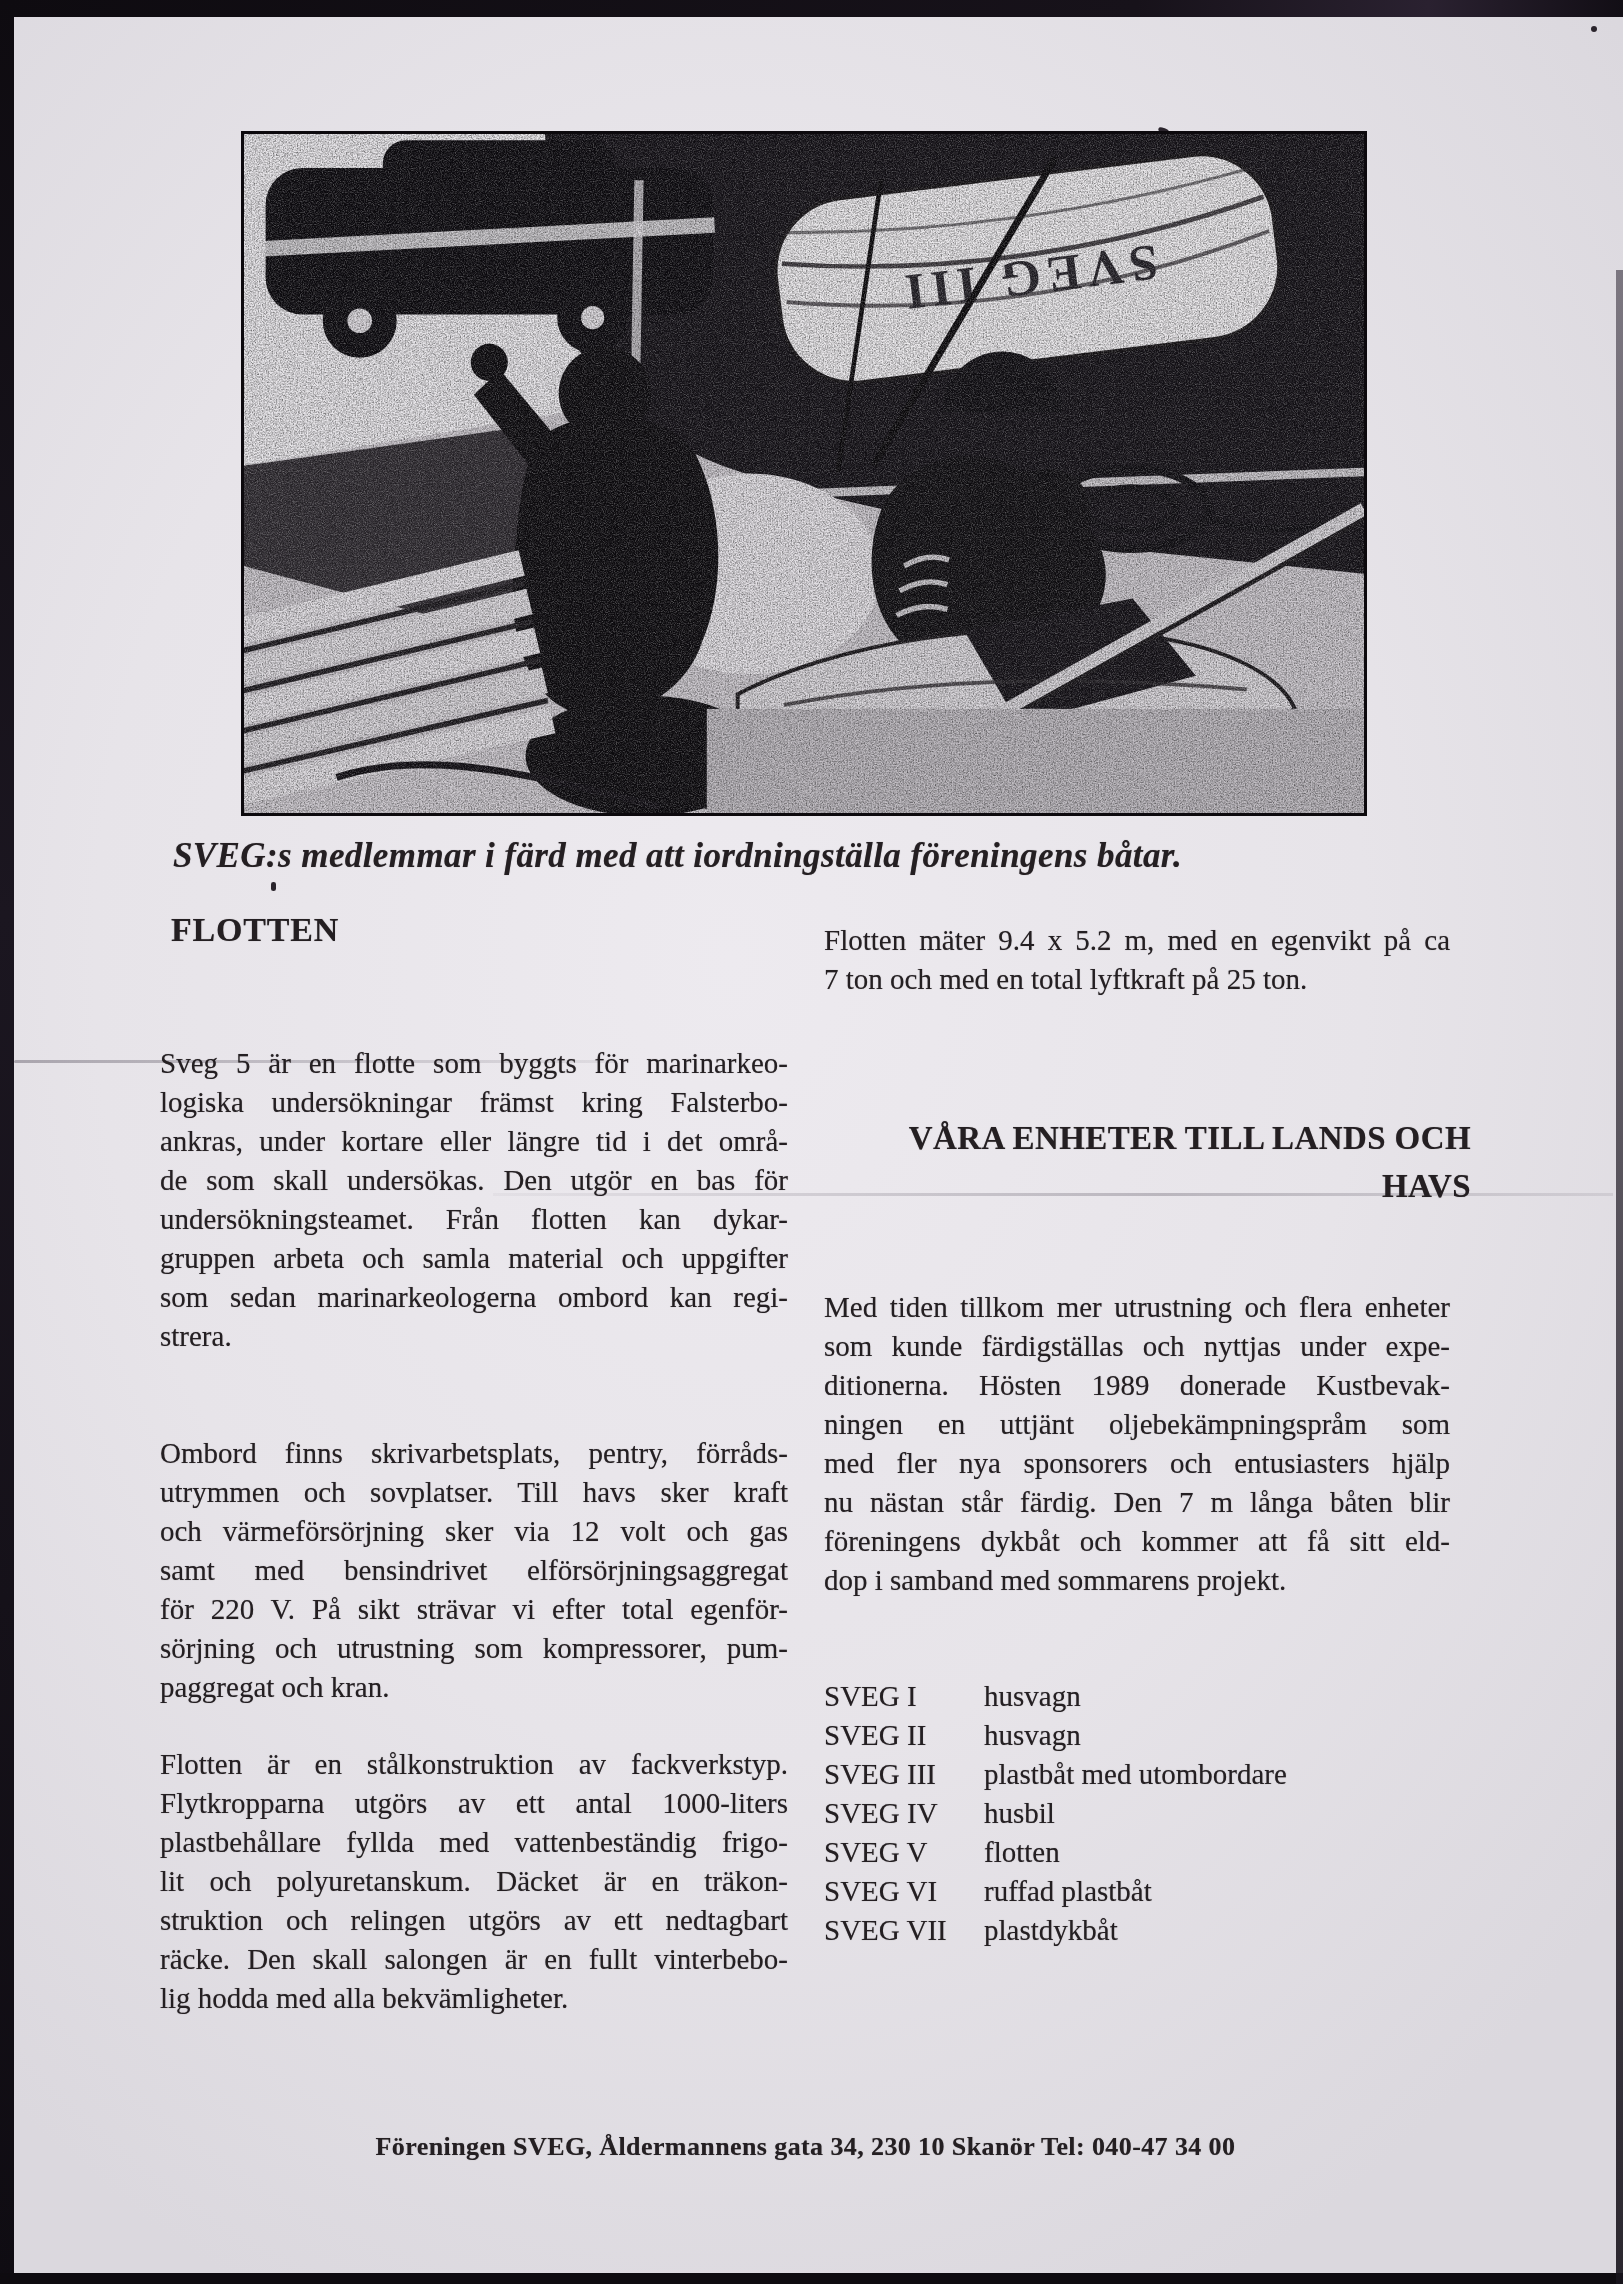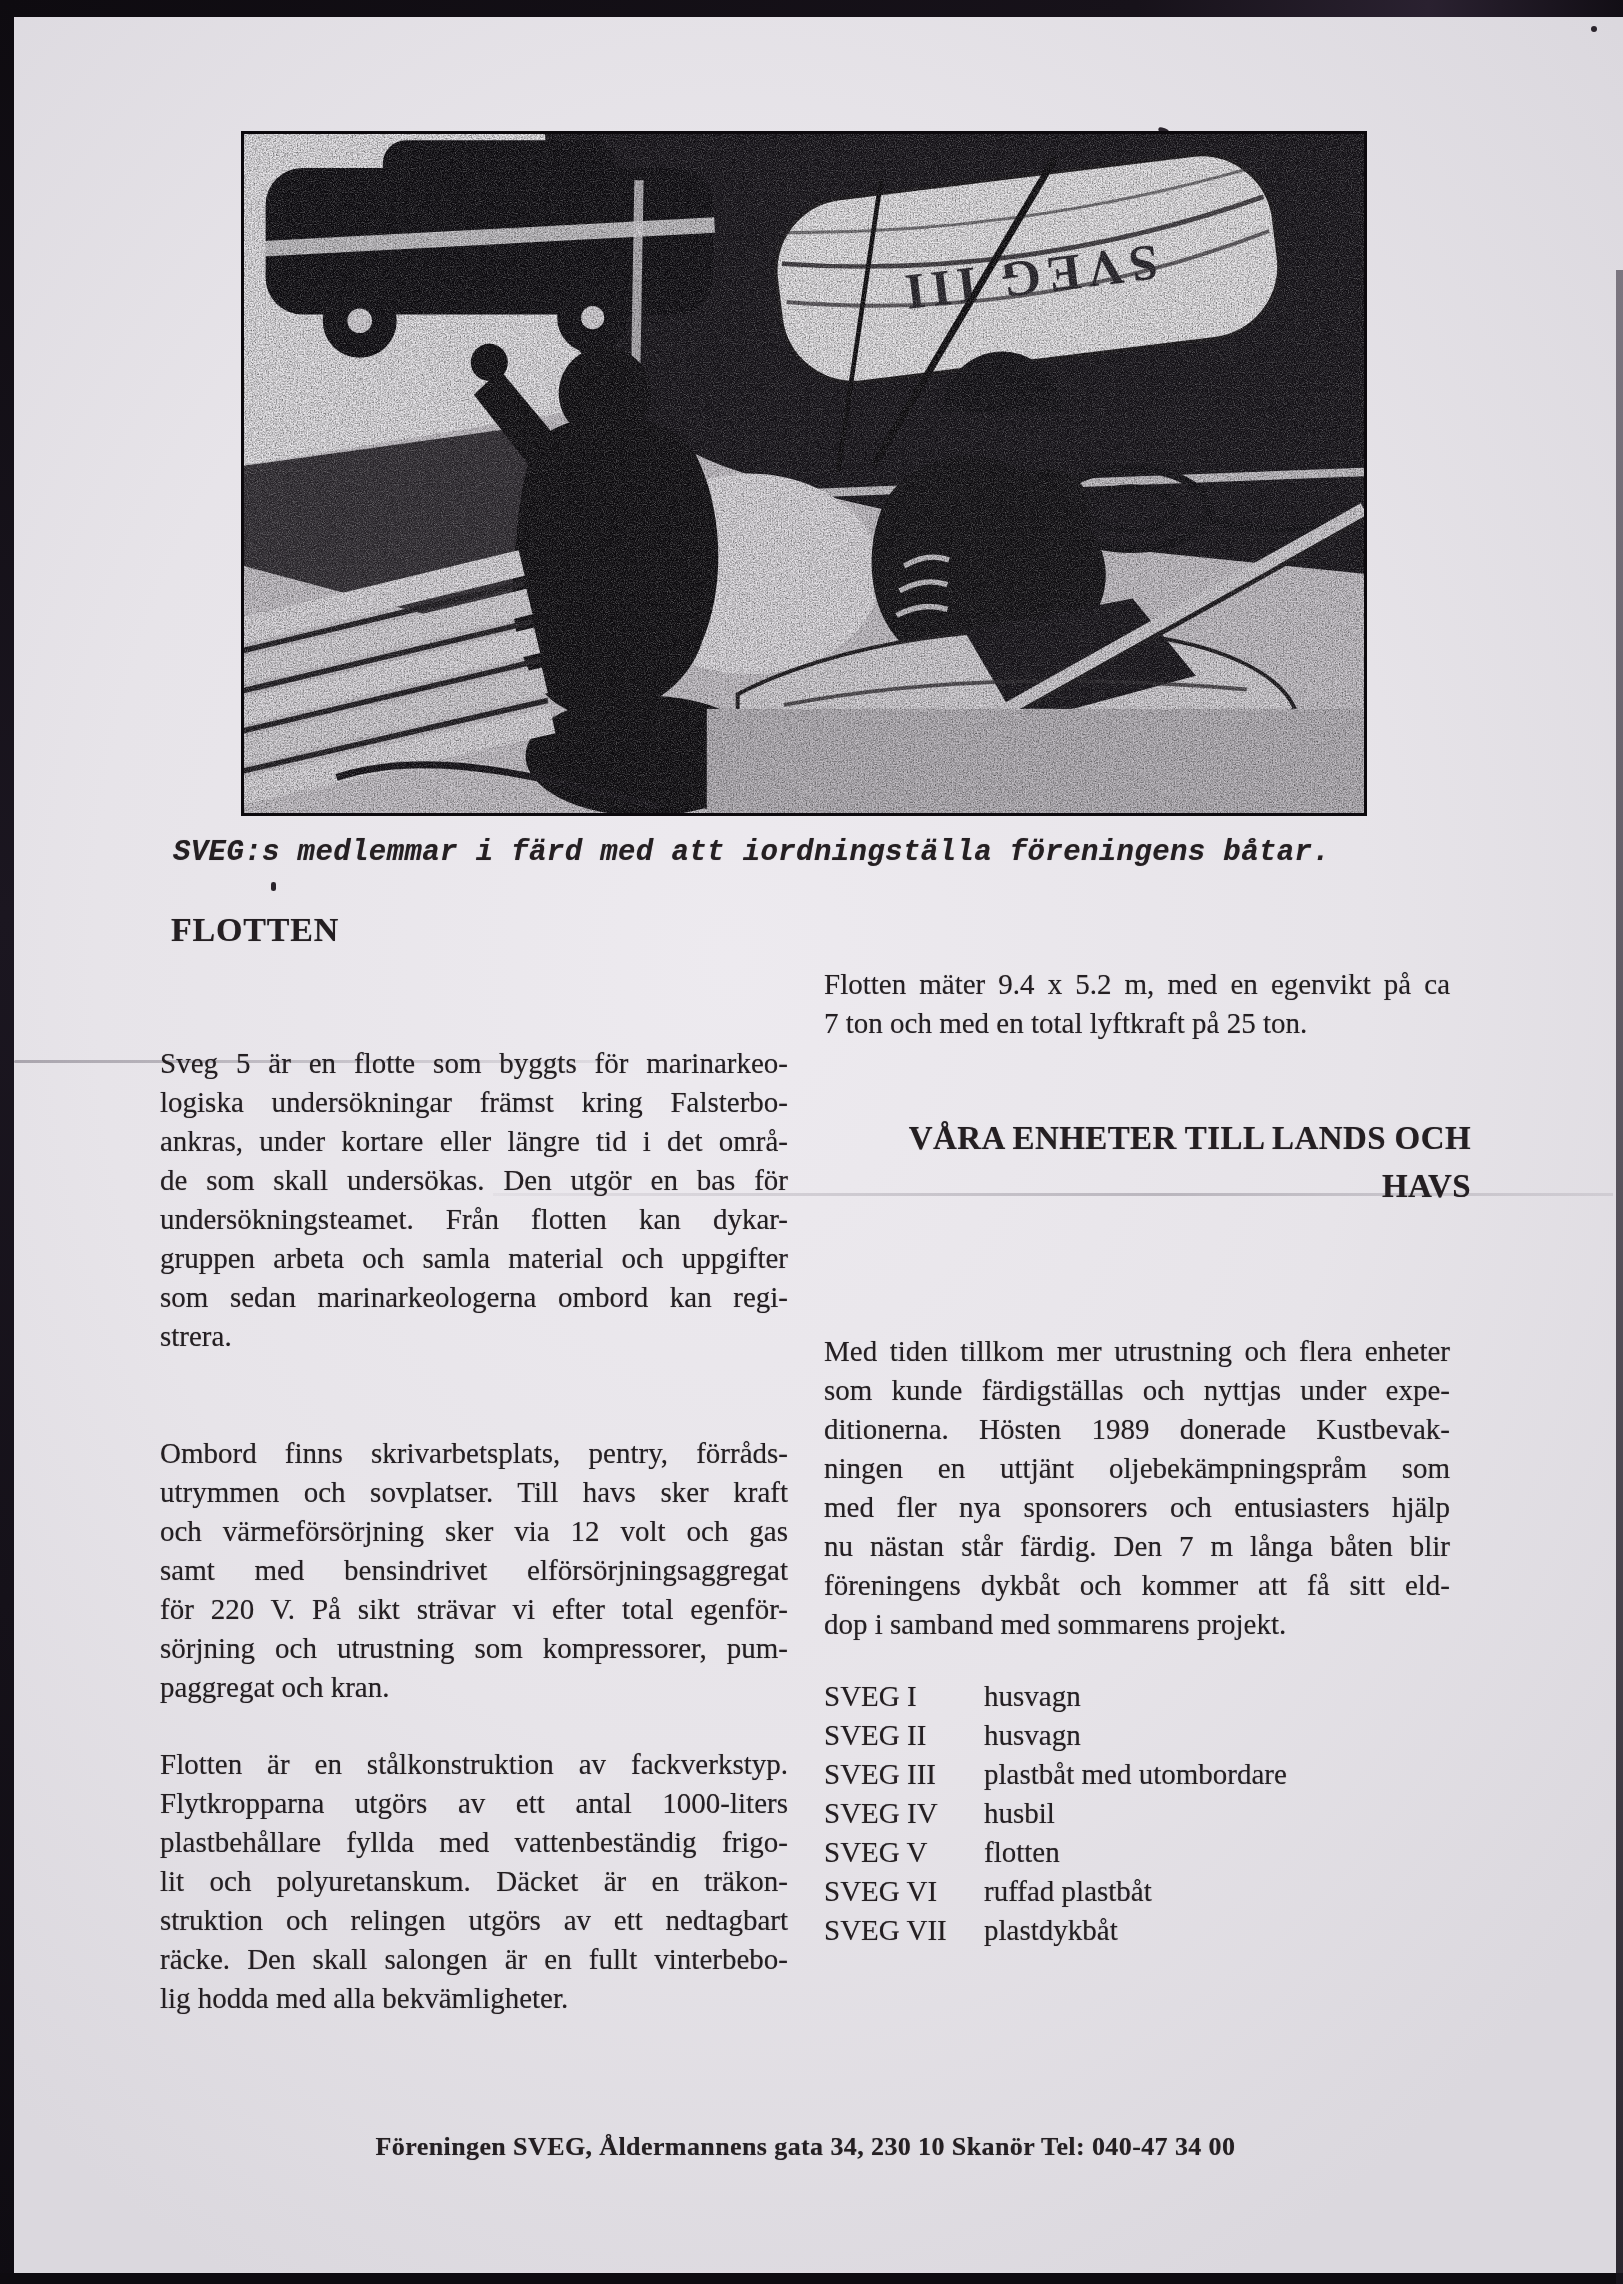--- a/index.html
+++ b/index.html
@@ -23,30 +23,30 @@
   .speck{position:absolute;background:#2a242c;border-radius:50%;}
   #sp1{left:1158px;top:128px;width:10.8px;height:5.4px;transform:rotate(20deg);}
   #sp2{left:1591px;top:26px;width:6.2px;height:6.2px;}
   #sp3{left:271px;top:882px;width:4.6px;height:9.2px;border-radius:2.3px;}
   
   .photo{position:absolute;left:241px;top:131px;width:1126px;height:685px;margin:0;
     border:3.9px solid #0c090d;box-sizing:border-box;background:#c9c5cb;}
   .photo svg{display:block;width:100%;height:100%;}
   
   .caption{position:absolute;left:173px;top:836px;width:1248px;
-    font-style:italic;font-weight:600;font-size:29px;letter-spacing:0.4px;font-family:Liberation Mono, monospace;}
+    font-style:italic;font-weight:600;font-size:35px;letter-spacing:0.4px;}
   
   .h-flotten{position:absolute;left:171px;top:911px;margin:0;
     font-size:34px;font-weight:700;letter-spacing:0.8px;}
   .h-vara{position:absolute;left:824px;top:1114px;margin:0;width:647px;
     font-size:33px;font-weight:700;line-height:48px;letter-spacing:0.4px;text-align:right;}
   
   .para{position:absolute;font-size:29px;line-height:39px;}
   .lcol{left:160px;width:628px;margin-top:8px;}
-  .rcol{left:824px;width:626px;margin-top:44px;}
+  .rcol{left:824px;width:626px;}
   #p-l1{top:1036px;} #p-l2{top:1426px;} #p-l3{top:1737px;}
   #p-r1{top:921px;} #p-r2{top:1288px;}
   .line{text-align:justify;text-align-last:justify;}
   .line.last{text-align-last:left;}
   
   .units{position:absolute;left:824px;top:1677px;width:647px;font-size:29px;line-height:39px;}
   .unit{display:flex;justify-content:space-between;}
   .unit-name{width:160px;flex:none;}
   .unit-desc{flex:1;}
   

